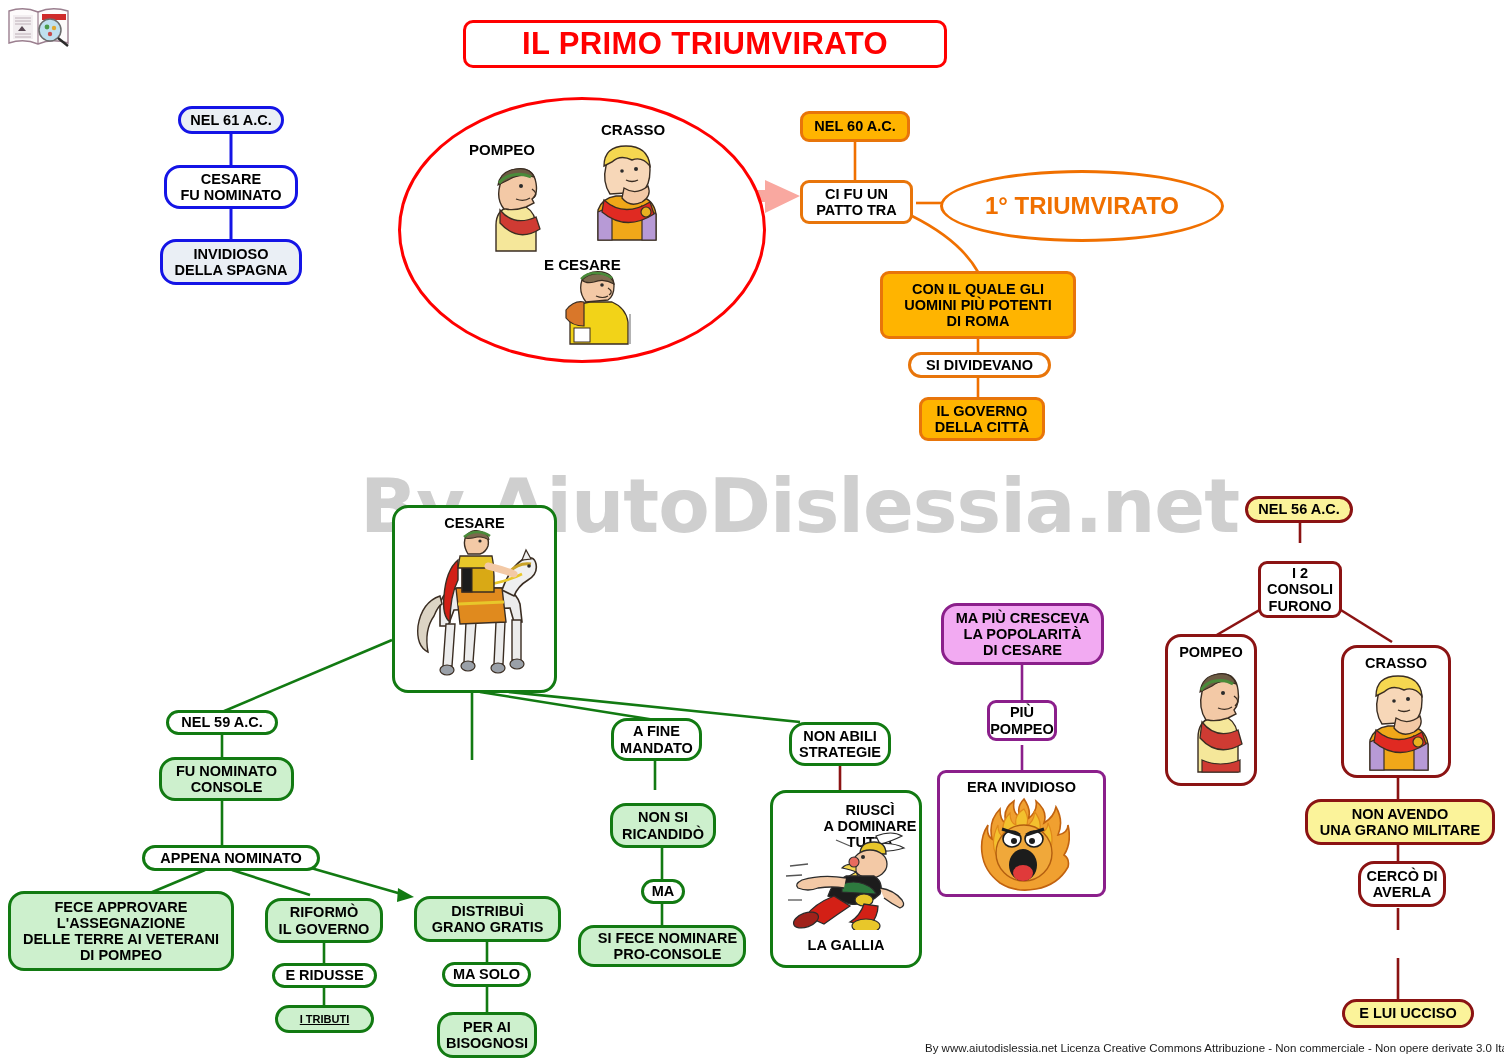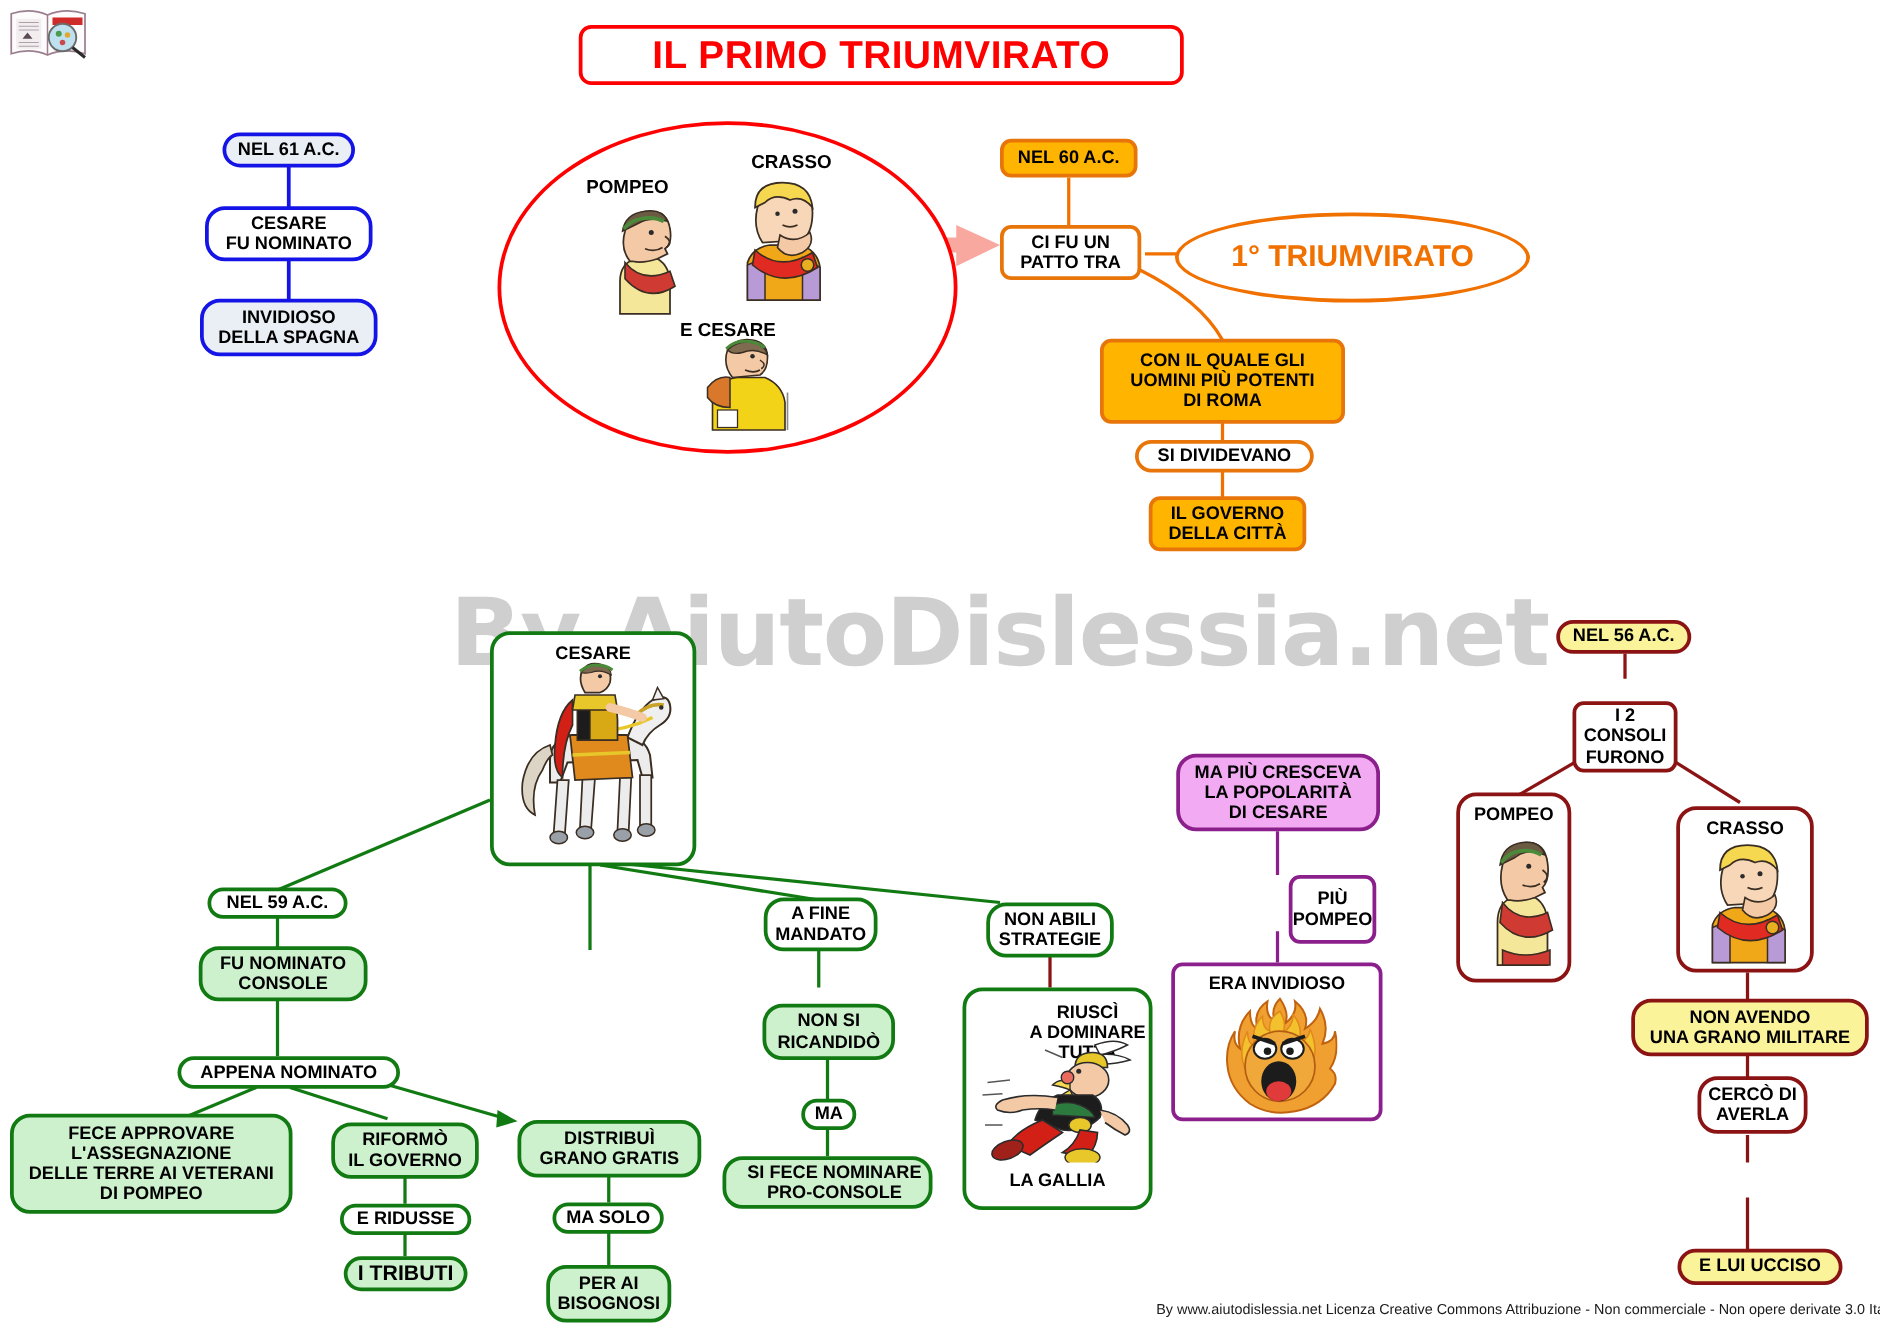--- a/index.html
+++ b/index.html
@@ -328,21 +328,21 @@
   <div class="node green r14" style="left:159px;top:757px;width:135px;height:44px;font-size:14.5px;">FU NOMINATO
 CONSOLE</div>
   <div class="node green-white r14" style="left:142px;top:845px;width:178px;height:26px;font-size:14.5px;">APPENA NOMINATO</div>
   <div class="node green r14" style="left:8px;top:891px;width:226px;height:80px;font-size:14.5px;">FECE APPROVARE
 L'ASSEGNAZIONE
 DELLE TERRE AI VETERANI
 DI POMPEO</div>
   <div class="node green r14" style="left:265px;top:898px;width:118px;height:45px;font-size:14.5px;">RIFORMÒ
 IL GOVERNO</div>
   <div class="node green-white r14" style="left:272px;top:963px;width:105px;height:25px;font-size:14.5px;">E RIDUSSE</div>
-  <div class="node green r14" style="left:275px;top:1005px;width:99px;height:28px;font-size:17px;">I TRIBUTI</div>
+  <div class="node green r14" style="left:275px;top:1005px;width:99px;height:28px;font-size:11px;text-decoration:underline;">I TRIBUTI</div>
   <div class="node green r14" style="left:414px;top:896px;width:147px;height:46px;font-size:14.5px;">DISTRIBUÌ
 GRANO GRATIS</div>
   <div class="node green-white r14" style="left:442px;top:962px;width:89px;height:25px;font-size:14.5px;">MA SOLO</div>
   <div class="node green r14" style="left:437px;top:1012px;width:100px;height:46px;font-size:14.5px;">PER AI
 BISOGNOSI</div>
   <div class="node green-white r14" style="left:611px;top:718px;width:91px;height:43px;font-size:14.5px;">A FINE
 MANDATO</div>
   <div class="node green r14" style="left:610px;top:803px;width:106px;height:45px;font-size:14.5px;">NON SI
 RICANDIDÒ</div>
   <div class="node green-white r14" style="left:641px;top:879px;width:44px;height:25px;font-size:14.5px;">MA</div>
@@ -390,21 +390,21 @@
       <line x1="6" y1="36" x2="24" y2="34"></line>
       <line x1="2" y1="46" x2="18" y2="45"></line>
       <line x1="4" y1="70" x2="18" y2="70"></line>
       <line x1="52" y1="10" x2="66" y2="16"></line>
     </g>
   </svg>
 
   <div class="node purple r14" style="left:941px;top:603px;width:163px;height:62px;font-size:14.5px;">MA PIÙ CRESCEVA
 LA POPOLARITÀ
 DI CESARE</div>
-  <div class="node purple-white r8" style="left:987px;top:700px;width:70px;height:55px;font-size:14.5px;margin-left:44px;">PIÙ
+  <div class="node purple-white r8" style="left:987px;top:700px;width:70px;height:41px;font-size:14.5px;">PIÙ
 POMPEO</div>
   <div class="node purple-white r8" style="left:937px;top:770px;width:169px;height:127px;font-size:14.5px;justify-content:flex-start;padding-top:6px;">
     <span>ERA INVIDIOSO</span>
   </div>
   <svg class="art" style="left:978px;top:797px;width:92px;height:96px;" viewBox="0 0 92 96">
 
     <path d="M46 2 Q54 14 50 22 Q60 14 58 4 Q70 14 66 26 Q76 20 78 10 Q86 24 80 38 Q90 36 90 28 Q94 46 86 58 Q92 62 90 70 Q80 88 58 92 Q38 96 22 86 Q6 74 4 56 Q2 40 10 28 Q8 38 14 42 Q10 24 22 12 Q22 24 28 26 Q24 12 36 4 Q34 16 42 20 Q38 10 46 2 Z" fill="#f0a030" stroke="#c1620f" stroke-width="1.6"></path>
     <path d="M46 12 Q52 22 48 30 Q58 22 56 14 Q66 26 60 38 Q70 34 70 26 Q78 44 70 58 Q60 72 44 72 Q26 72 18 58 Q12 44 20 28 Q20 38 26 40 Q22 26 32 16 Q32 26 38 28 Q36 18 46 12 Z" fill="#f3c02e" stroke="#e0881a" stroke-width="1.2"></path>
 
     <circle cx="46" cy="56" r="28" fill="#f0a83a" stroke="#b35e10" stroke-width="1.4"></circle>

